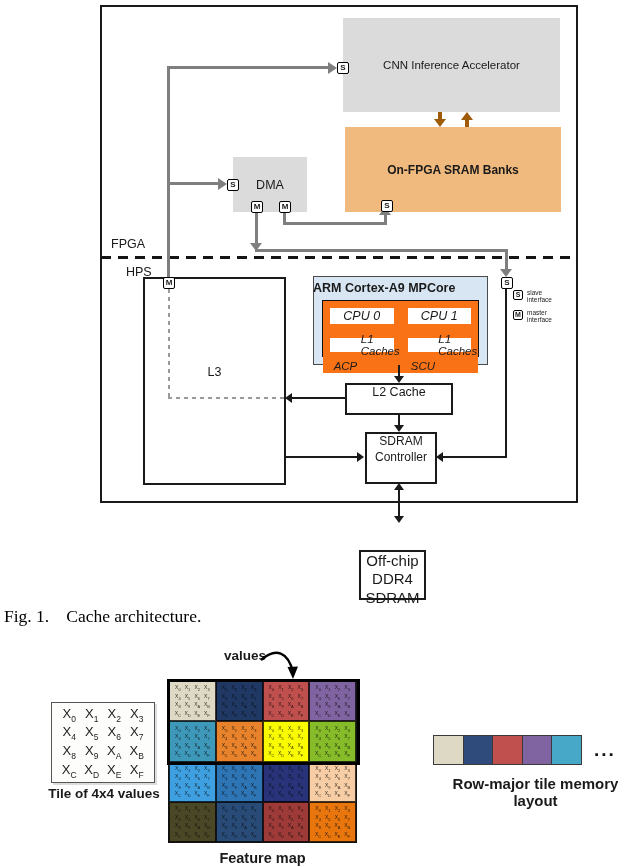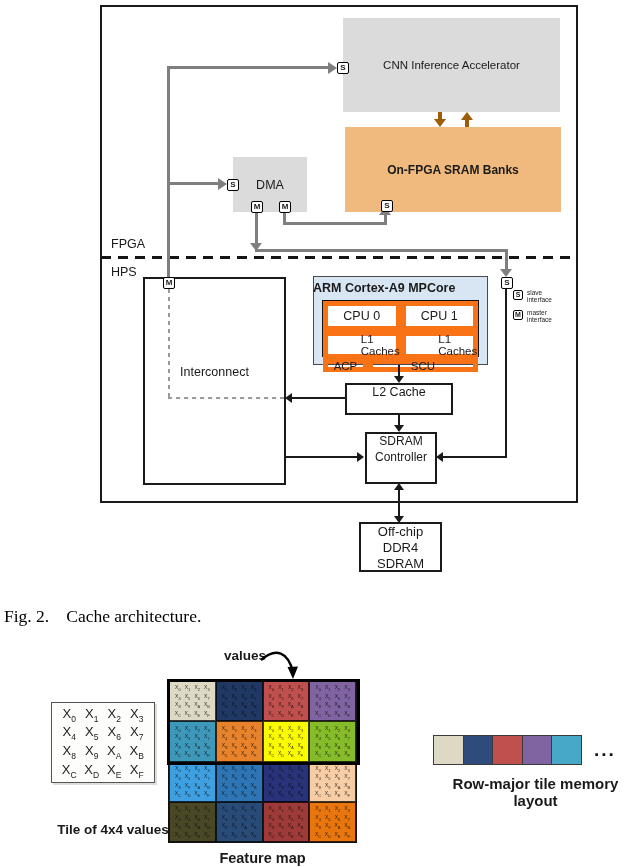--- a/index.html
+++ b/index.html
@@ -10,31 +10,31 @@
   #outer{left:100px;top:5px;width:478px;height:498px;border:2px solid #1a1a1a;}
   .gbox{background:var(--box-gray);display:flex;align-items:center;justify-content:center;text-align:center;}
   #cnn{left:343px;top:18px;width:217px;height:94px;font-size:11.5px;}
   #sram{left:345px;top:127px;width:216px;height:85px;background:var(--sram-orange);font-weight:bold;font-size:12px;}
   #dma{left:233px;top:157px;width:74px;height:55px;font-size:12.5px;}
   .wbox{background:#fff;border:2px solid #1a1a1a;display:flex;align-items:flex-start;justify-content:center;text-align:center;}
   #l3{left:143px;top:277px;width:143px;height:208px;font-size:12.5px;align-items:flex-start;}
   #l3 .lbl{margin-top:85px;width:100%;line-height:1.3;}
   #l2{left:345px;top:383px;width:108px;height:32px;font-size:12.5px;}
   #sdramc{left:365px;top:432px;width:72px;height:52px;font-size:12px;line-height:1.3;}
-  #offchip{left:359px;top:522px;width:83px;height:50px;font-size:13px;line-height:1.22;}
+  #offchip{left:359px;top:550px;width:67px;height:50px;font-size:15px;line-height:1.22;}
   #armbox{left:313px;top:276px;width:175px;height:89px;background:var(--arm-blue);border:1.5px solid #4a4a4a;}
   #armtitle{left:313px;top:281px;width:175px;text-align:left;font-size:12.5px;font-weight:600;}
   #cputab{left:322px;top:300px;width:157px;height:57px;border:1.5px solid #111;background:#fff;display:flex;flex-direction:column;}
   .trow{display:flex;flex:none;}
-  .tcell{border:5px solid #f97316;display:flex;align-items:center;justify-content:center;box-sizing:border-box;}
+  .tcell{border:7px solid #f97316;display:flex;align-items:center;justify-content:center;box-sizing:border-box;font-style:italic;}
   .cpu{height:30px;font-size:12.5px;}
   .l1{height:28px;font-size:11.5px;padding-left:37px;}
   .acprow{height:13px;font-size:11.5px;}
   #fpga-lbl{left:111px;top:237px;font-size:12.5px;}
-  #hps-lbl{left:111px;top:265px;font-size:12.5px;}
+  #hps-lbl{left:126px;top:265px;font-size:12.5px;}
   #board-lbl{left:114px;top:484px;font-size:13px;font-weight:bold;}
   #divider{left:101px;top:256px;width:476px;height:3px;
     background:repeating-linear-gradient(90deg,#151515 0 10px,transparent 10px 17px);}
   
   .gl{background:var(--line-gray);}
   .bl{background:#1a1a1a;}
   .dashv{width:2px;background:repeating-linear-gradient(180deg,#9a9a9a 0 4px,transparent 4px 8px);}
   .dashh{height:2px;background:repeating-linear-gradient(90deg,#9a9a9a 0 4px,transparent 4px 8px);}
   .tri{width:0;height:0;}
   .tr-r{border-top:6px solid transparent;border-bottom:6px solid transparent;border-left:9px solid var(--line-gray);}
@@ -54,21 +54,21 @@
   .legtxt{font-size:6.5px;line-height:1.08;color:#222;}
   
   #caption{left:4px;top:606px;font-family:"Liberation Serif",serif;font-size:17.5px;color:#000;}
   #caption .gap{margin-left:17px;}
   
   #stripe-lbl{left:224px;top:648px;font-size:13.5px;font-weight:600;}
   #tilebox{left:51px;top:702px;width:104px;height:81px;background:#fdfdfb;border:1.3px solid #555;
            box-shadow:2px 2px 0 #ddd;display:grid;grid-template-columns:repeat(4,1fr);
            align-content:space-around;justify-items:center;font-size:13px;color:#222;padding:2px 6px;}
   #tilebox sub{font-size:8.5px;}
-  #tilebox-lbl{left:52px;top:786px;width:122px;text-align:center;font-size:13.5px;font-weight:600;margin-top:36px;}
+  #tilebox-lbl{left:43px;top:786px;width:122px;text-align:center;font-size:13.5px;font-weight:600;}
   #fmap{left:168px;top:680px;width:189px;height:163px;border:1.5px solid #111;
         display:grid;grid-template-columns:repeat(4,1fr);grid-template-rows:repeat(4,1fr);}
   .fm-tile{border:1px solid rgba(0,0,0,.75);box-sizing:border-box;display:grid;
            grid-template-columns:repeat(4,1fr);align-content:space-around;justify-items:center;
            font-size:5px;color:rgba(10,10,10,.82);padding:2px 3px;overflow:hidden;}
   .fm-tile sub{font-size:4px;}
   #stripe-frame{left:-2px;top:-2px;width:193px;height:86px;border:3px solid #000;pointer-events:none;z-index:3;}
   #fmap-lbl{left:168px;top:850px;width:189px;text-align:center;font-size:14.5px;font-weight:600;}
   #memrow{left:433px;top:735px;display:flex;align-items:center;}
   .msq{width:31px;height:30px;border:1.5px solid #3a3a3a;box-sizing:border-box;}
@@ -115,21 +115,21 @@
   <div class="abs gl" style="left:283px;top:212px;width:3px;height:13px;"></div>
   <div class="abs gl" style="left:283px;top:222px;width:104px;height:3px;"></div>
   <div class="abs gl" style="left:384px;top:214px;width:3px;height:11px;"></div>
   <div class="abs tri tr-u" style="left:379px;top:207px;"></div>
 
   <div class="abs" id="fpga-lbl">FPGA</div>
   <div class="abs" id="hps-lbl">HPS</div>
 
   <div class="abs wbox" id="l3">
     <div class="lbl">
-      <div>Interconnect</div>
+      <div>L3</div>
     </div>
   </div>
   <div class="abs dashv" style="left:167.5px;top:289px;height:109px;"></div>
   <div class="abs dashh" style="left:168px;top:397px;width:117px;"></div>
 
   <div class="abs" id="armbox"></div>
   <div class="abs" id="armtitle">ARM Cortex-A9 MPCore</div>
   <div class="abs" id="cputab">
     <div class="trow">
       <div class="tcell cpu" style="width:50%;">CPU 0</div>
@@ -185,21 +185,21 @@
   <div class="abs mk" style="left:163px;top:277px;">M</div>
   <div class="abs mk" style="left:501px;top:277px;">S</div>
 
   <div class="abs mk mk-s" style="left:513px;top:290px;">S</div>
   <div class="abs legtxt" style="left:527px;top:289px;width:40px;">slave interface</div>
   <div class="abs mk mk-s" style="left:513px;top:310px;">M</div>
   <div class="abs legtxt" style="left:527px;top:309px;width:40px;">master interface</div>
 
 
   <div class="abs" id="caption">
-    <span>Fig. 2.</span><span class="gap">Cache architecture.</span>
+    <span>Fig. 1.</span><span class="gap">Cache architecture.</span>
   </div>
 
   <div class="abs" id="stripe-lbl">values</div>
   <svg class="abs" style="left:258px;top:650px;" width="44" height="32">
     <path d="M3,10 C18,-3 30,2 35,22" fill="none" stroke="#000" stroke-width="2.4"></path>
     <polygon points="29.5,17 40,16.5 35,29" fill="#000"></polygon>
   </svg>
 
   <div class="abs" id="tilebox">
       <span>X<sub>0</sub></span>

